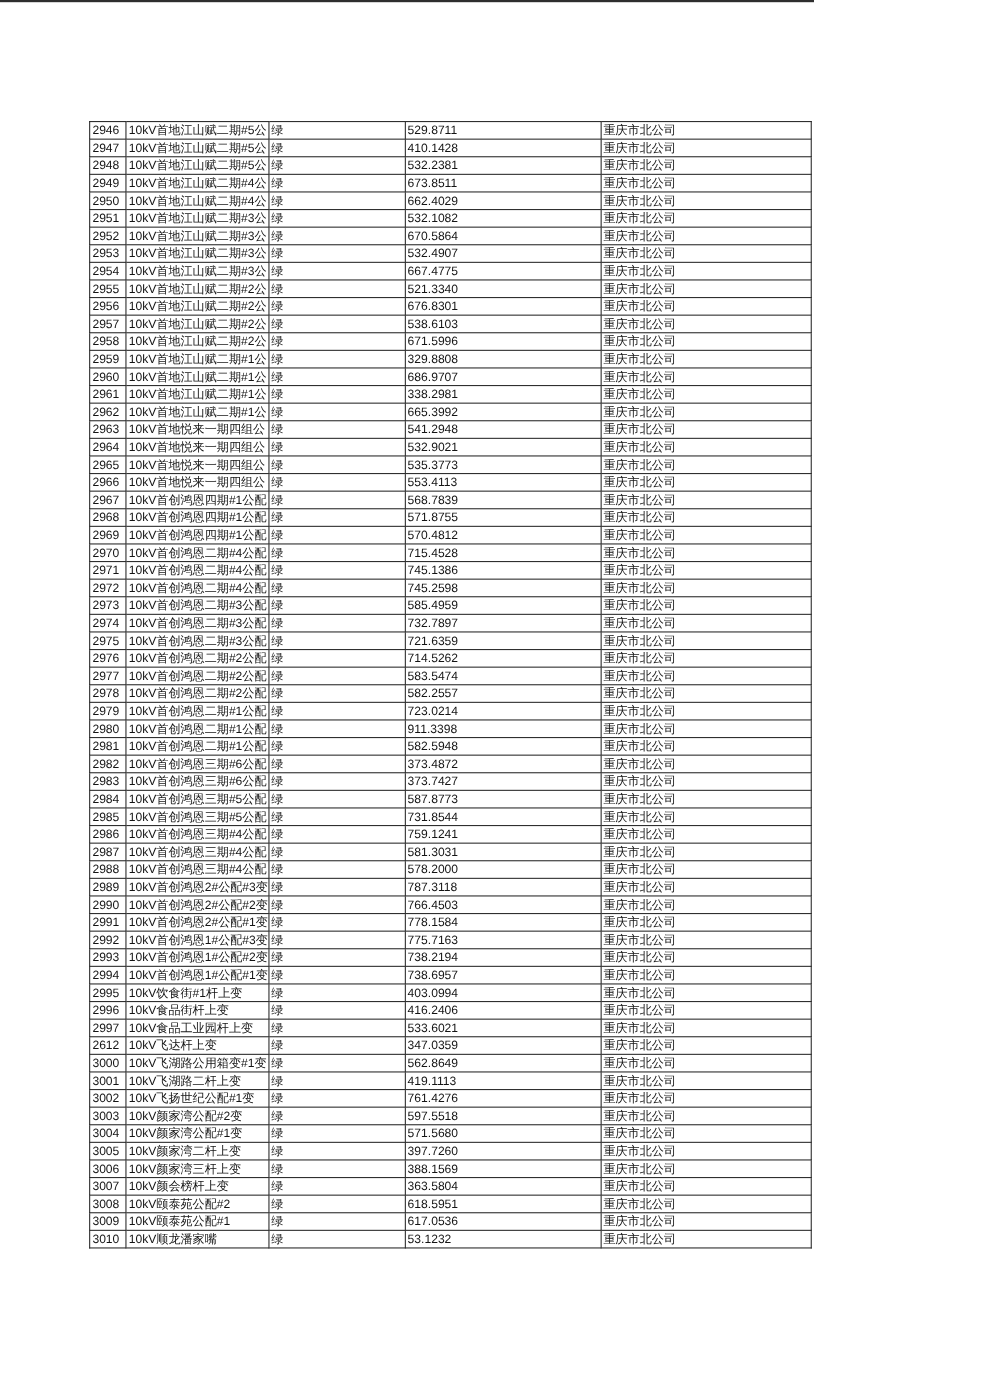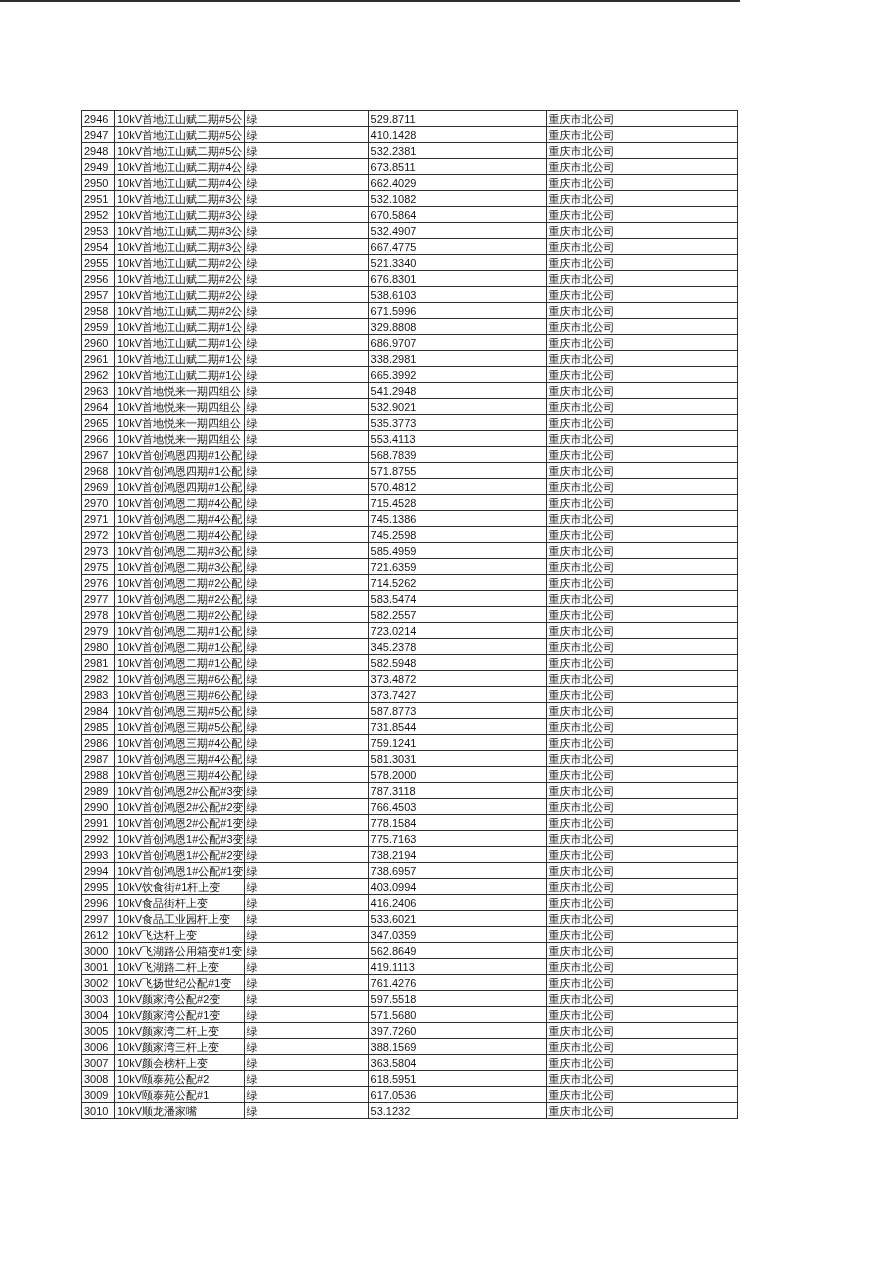--- a/index.html
+++ b/index.html
@@ -244,20 +244,27 @@
           <td class="col-company">重庆市北公司</td>
         </tr>
         <tr>
           <td class="col-id">2973</td>
           <td class="col-name">10kV首创鸿恩二期#3公配</td>
           <td class="col-status">绿</td>
           <td class="col-value">585.4959</td>
           <td class="col-company">重庆市北公司</td>
         </tr>
         <tr>
+          <td class="col-id">2974</td>
+          <td class="col-name">10kV首创鸿恩二期#3公配</td>
+          <td class="col-status">绿</td>
+          <td class="col-value">732.7897</td>
+          <td class="col-company">重庆市北公司</td>
+        </tr>
+        <tr>
           <td class="col-id">2975</td>
           <td class="col-name">10kV首创鸿恩二期#3公配</td>
           <td class="col-status">绿</td>
           <td class="col-value">721.6359</td>
           <td class="col-company">重庆市北公司</td>
         </tr>
         <tr>
           <td class="col-id">2976</td>
           <td class="col-name">10kV首创鸿恩二期#2公配</td>
           <td class="col-status">绿</td>
@@ -282,21 +289,21 @@
           <td class="col-id">2979</td>
           <td class="col-name">10kV首创鸿恩二期#1公配</td>
           <td class="col-status">绿</td>
           <td class="col-value">723.0214</td>
           <td class="col-company">重庆市北公司</td>
         </tr>
         <tr>
           <td class="col-id">2980</td>
           <td class="col-name">10kV首创鸿恩二期#1公配</td>
           <td class="col-status">绿</td>
-          <td class="col-value">345.2378</td>
+          <td class="col-value">911.3398</td>
           <td class="col-company">重庆市北公司</td>
         </tr>
         <tr>
           <td class="col-id">2981</td>
           <td class="col-name">10kV首创鸿恩二期#1公配</td>
           <td class="col-status">绿</td>
           <td class="col-value">582.5948</td>
           <td class="col-company">重庆市北公司</td>
         </tr>
         <tr>

